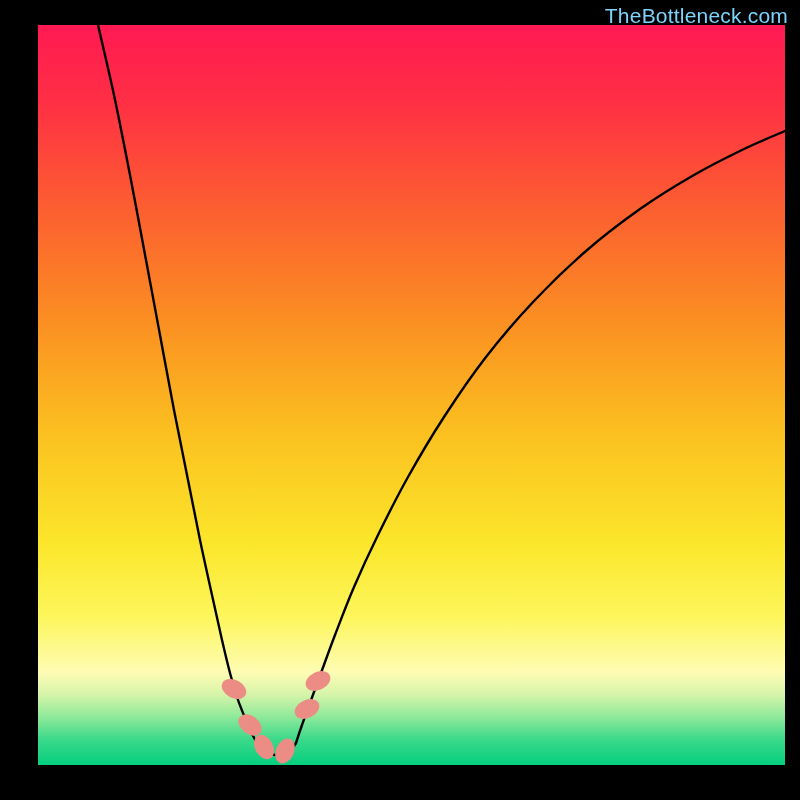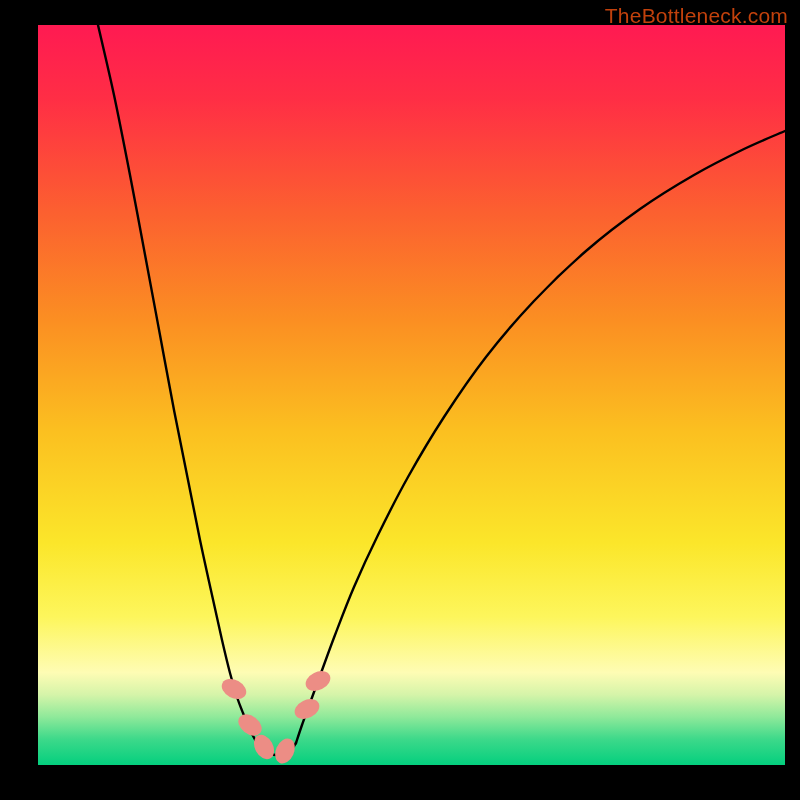--- a/index.html
+++ b/index.html
@@ -26,21 +26,21 @@
     height: 740px;
     overflow: hidden;
   }
   .watermark {
     position: absolute;
     top: 4px;
     right: 12px;
     font-family: Arial, Helvetica, sans-serif;
     font-size: 21px;
     font-weight: 500;
-    color: #c2410c;
+    color: #7dd3fc;
     letter-spacing: 0.2px;
   }
   svg { display: block; }
 </style>
 </head>
 <body>
 
 <div class="frame">
 
   <div class="plot-area">

